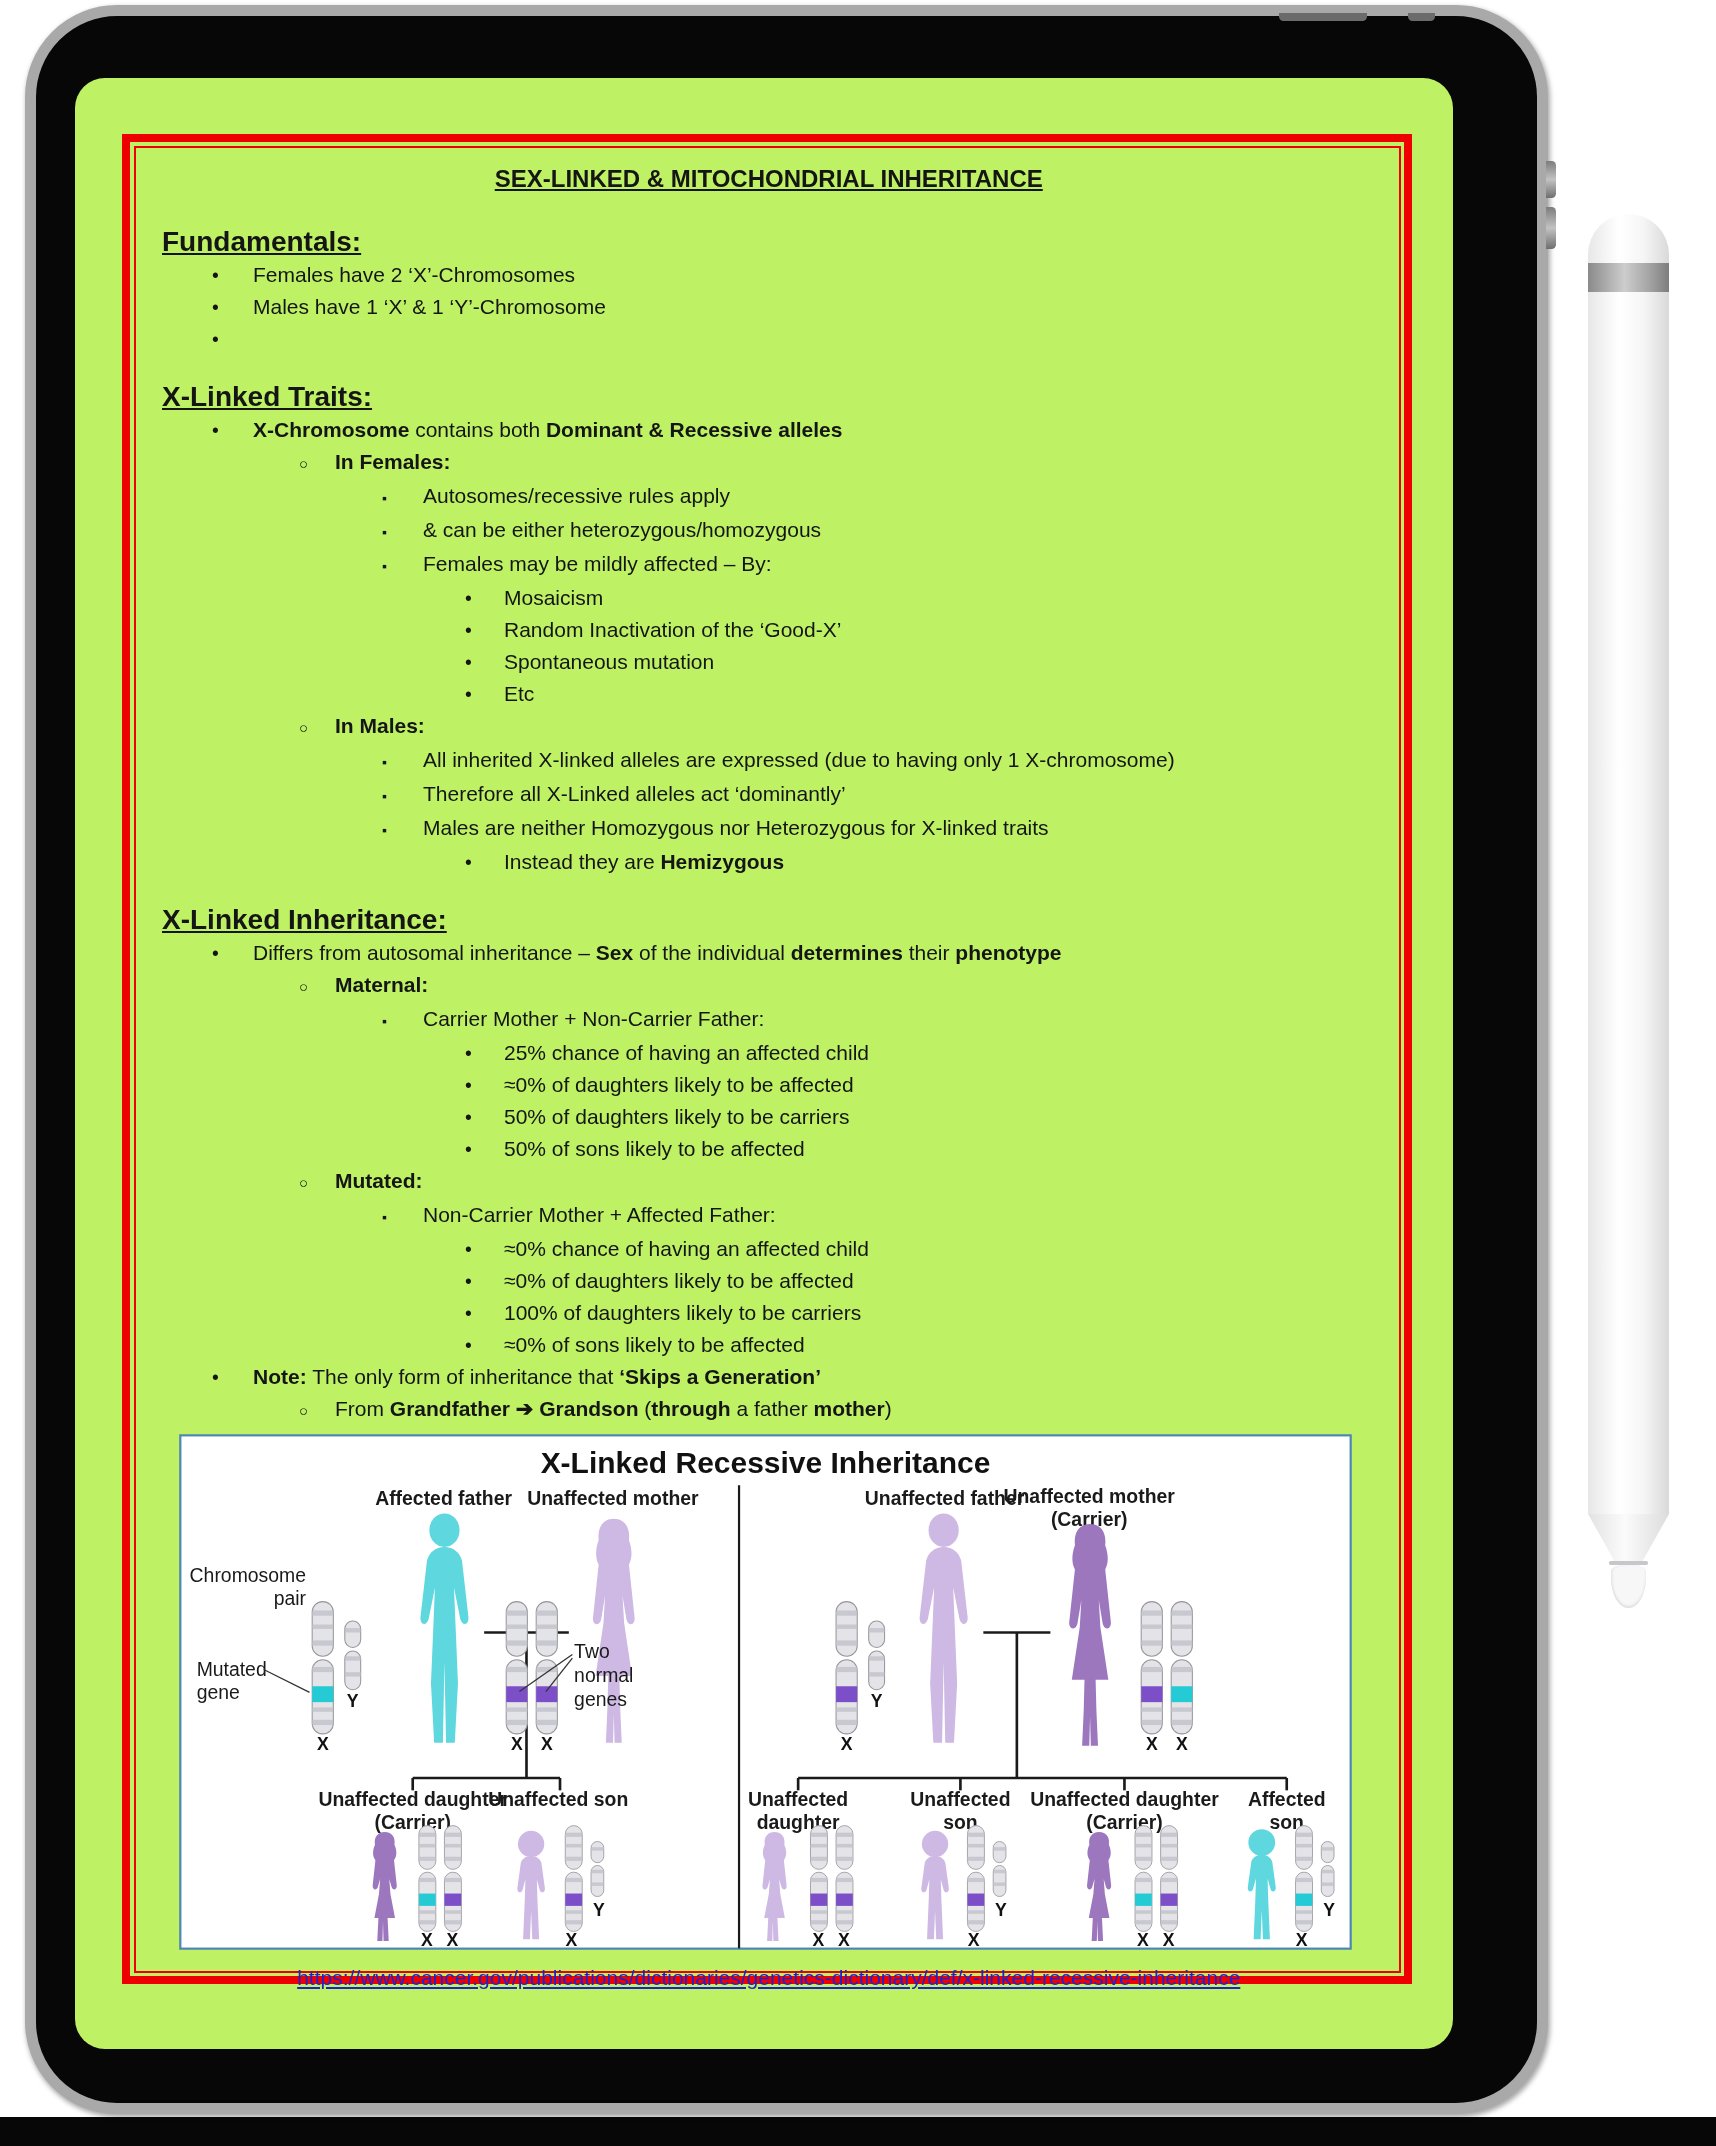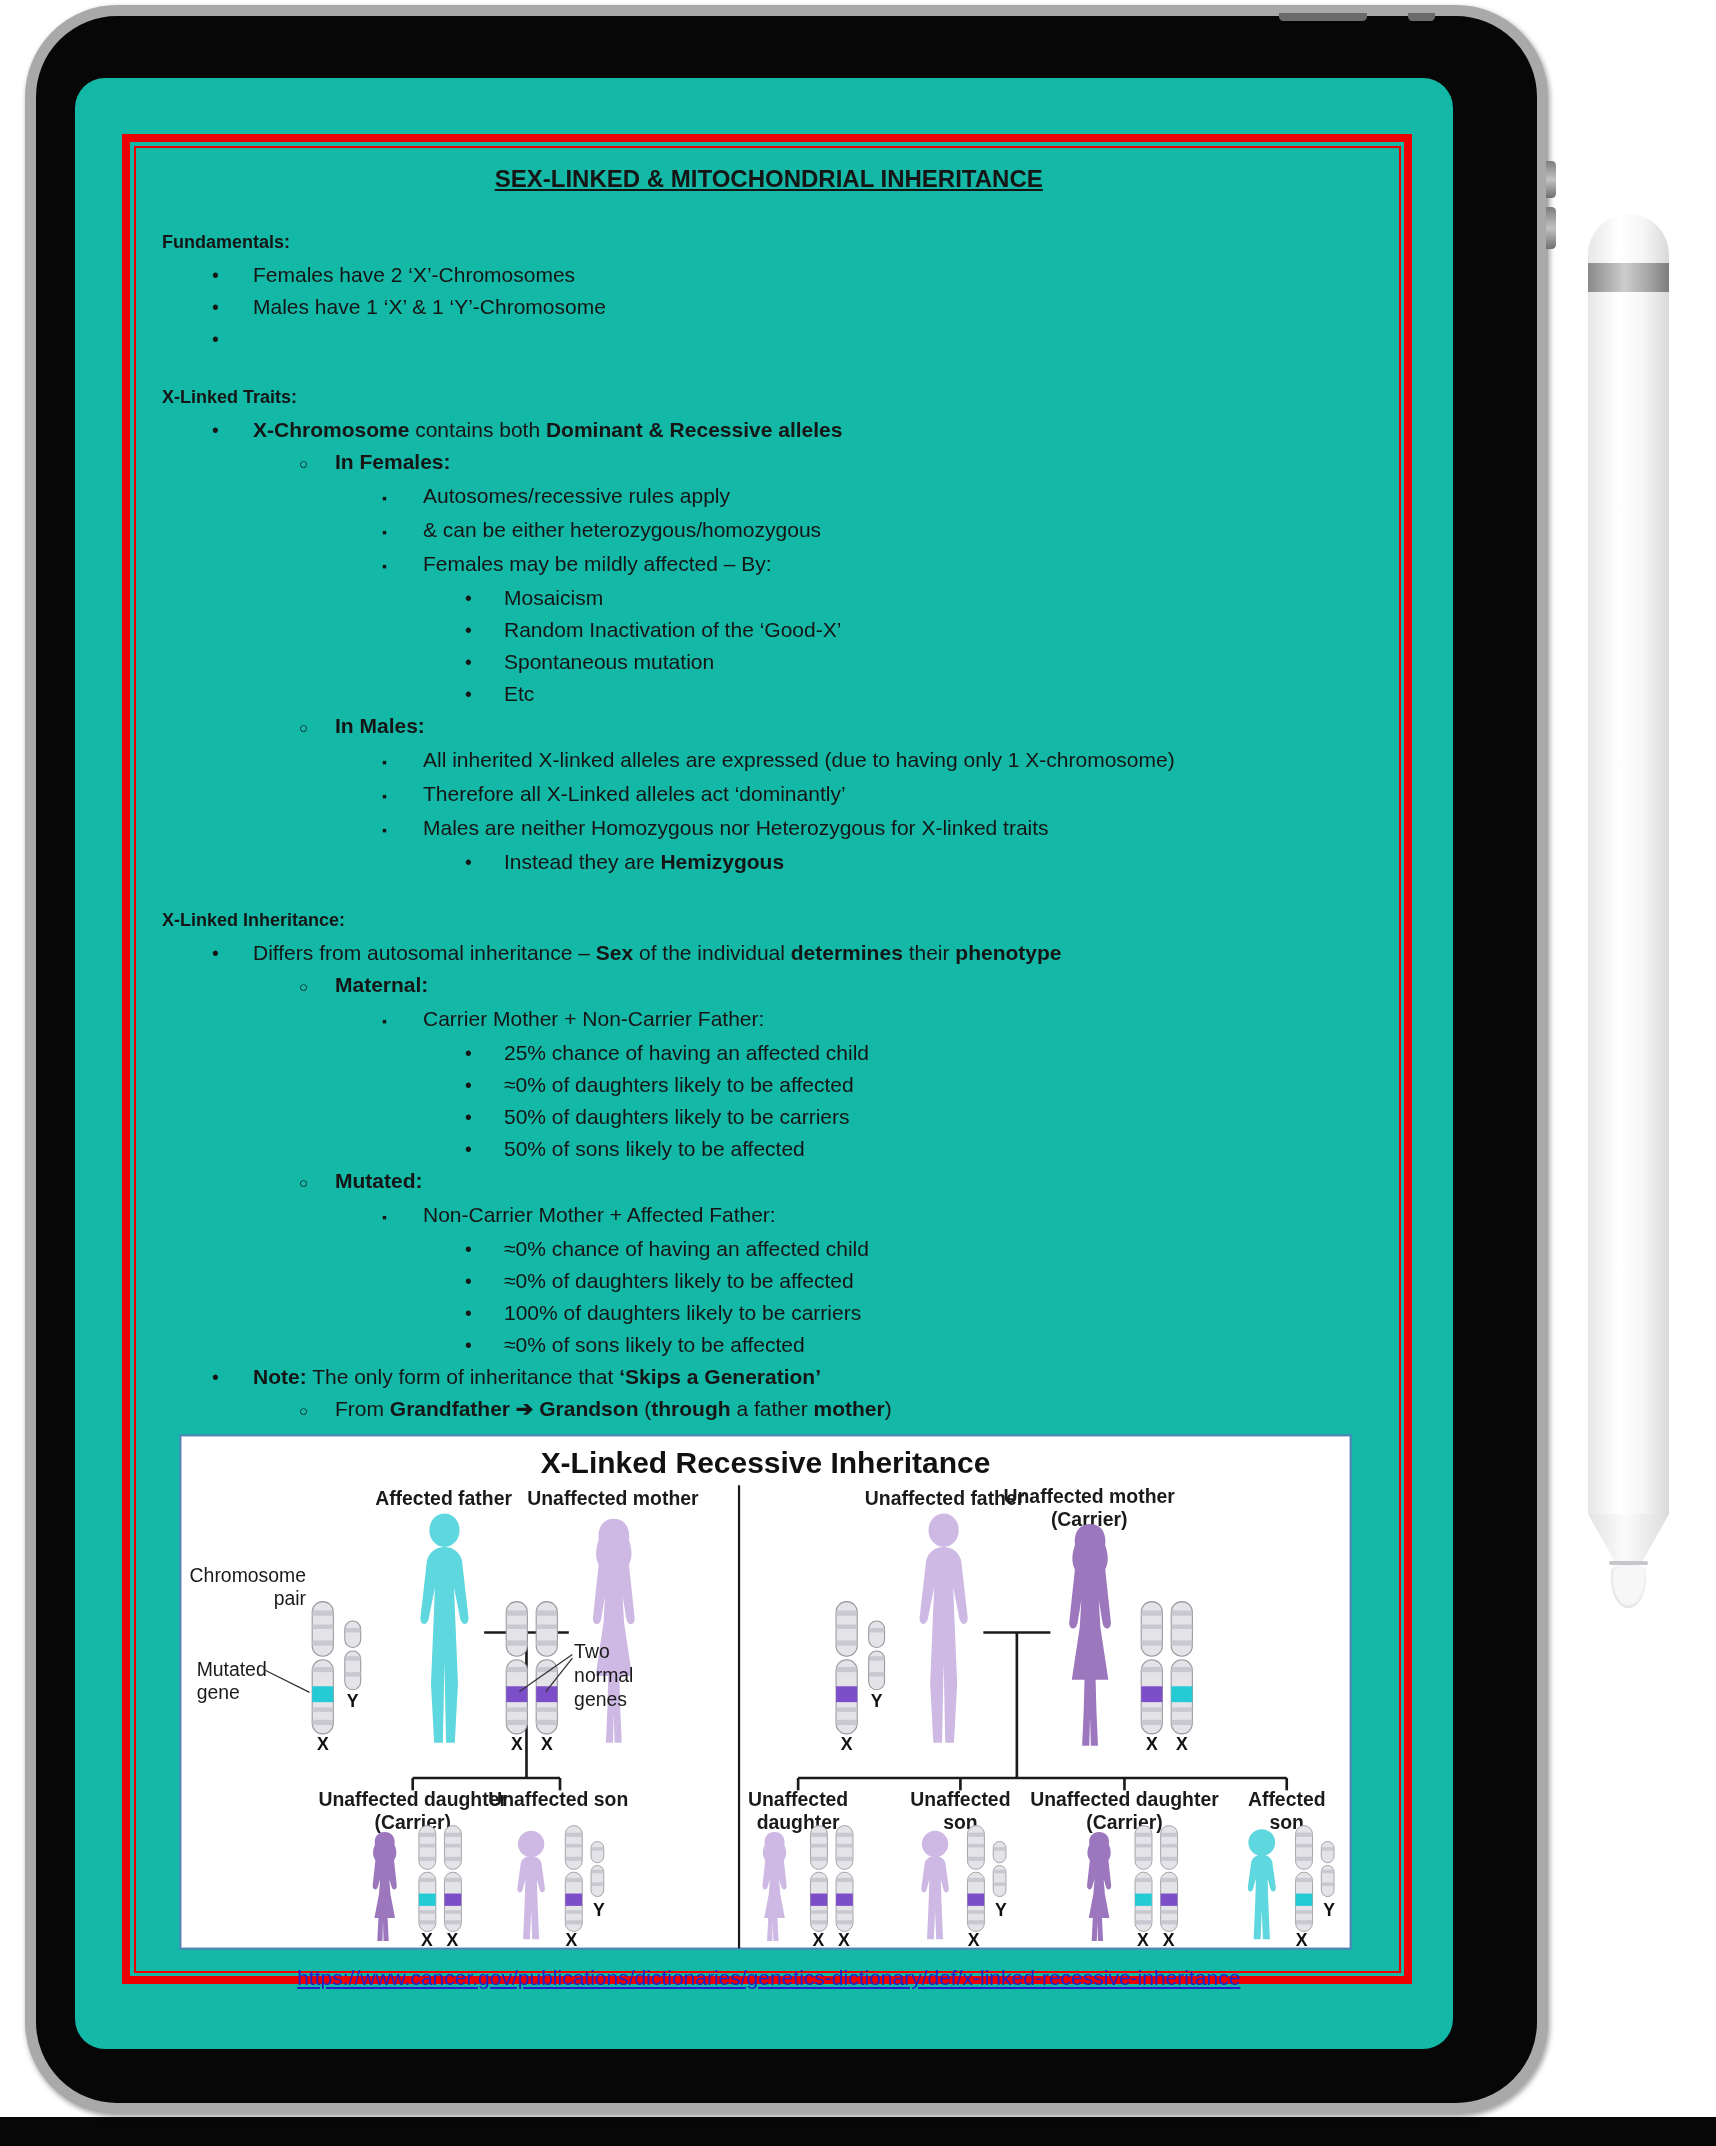--- a/index.html
+++ b/index.html
@@ -10,21 +10,21 @@
   
   .desk-strip{position:absolute;left:0;top:2117px;width:1717px;height:29px;background:#070707;}
   
   .tablet{
     position:absolute;left:25px;top:5.3px;width:1501px;height:2087px;
     background:#070707;border:11.5px solid #a9a9a9;border-radius:92px;
     box-shadow:1.8px 2.6px 5.3px rgba(0,0,0,.35);
   }
   .screen{
     position:absolute;left:39px;top:62px;width:1378px;height:1971px;
-    background:#14b8a6;border-radius:30px;overflow:hidden;
+    background:#bef264;border-radius:30px;overflow:hidden;
   }
   .btn-top{position:absolute;top:-3.5px;background:#6b6b6b;border-radius:0 0 4.4px 4.4px;height:8px;}
   .btn-top.a{left:1243px;width:88px;}
   .btn-top.b{left:1372px;width:26.5px;}
   .btn-side{position:absolute;left:1510px;width:9.7px;background:linear-gradient(#7c7c7c,#c2c2c2 50%,#6f6f6f);border-radius:0 4.4px 4.4px 0;}
   .btn-side.a{top:145px;height:37px;}
   .btn-side.b{top:191px;height:42px;}
   
   .doc-outer{
     position:absolute;left:47px;top:56px;width:1290px;height:1850px;
@@ -38,21 +38,21 @@
     position:absolute;left:0;top:0;right:0;bottom:0;
     padding:8.8px 23px 0 26.5px;color:#151515;
   }
   .doc-title{
     text-align:center;font-size:24px;font-weight:bold;margin-top:8.8px;margin-bottom:32px;
   }
   .doc-title span{text-decoration:underline;}
   .line{display:flex;align-items:baseline;font-size:21px;line-height:32px;}
   .line .bullet{flex:0 0 auto;text-align:left;}
   .line.lvl-h{
-    font-size:18px;font-weight:bold;margin-top:25px;line-height:34px;
+    font-size:28px;font-weight:bold;text-decoration:underline;margin-top:25px;line-height:34px;
   }
   .line.lvl-1{padding-left:50px;}  .line.lvl-1 .bullet{width:41px;font-size:19.4px;}
   .line.lvl-2{padding-left:137px;} .line.lvl-2 .bullet{width:36px;font-size:15px;}
   .line.lvl-3{padding-left:220px;} .line.lvl-3 .bullet{width:41px;font-size:14px;}
   .line.lvl-4{padding-left:303px;} .line.lvl-4 .bullet{width:39px;font-size:19.4px;}
   .line .bold{font-weight:bold;}
   
   .diagram{margin:7px 0 0 17px;}
   .dg-title{font-family:"Liberation Sans",sans-serif;font-size:34px;font-weight:bold;fill:#111;}
   .dg-label{font-family:"Liberation Sans",sans-serif;font-size:22px;font-weight:600;fill:#1a1a1a;}

